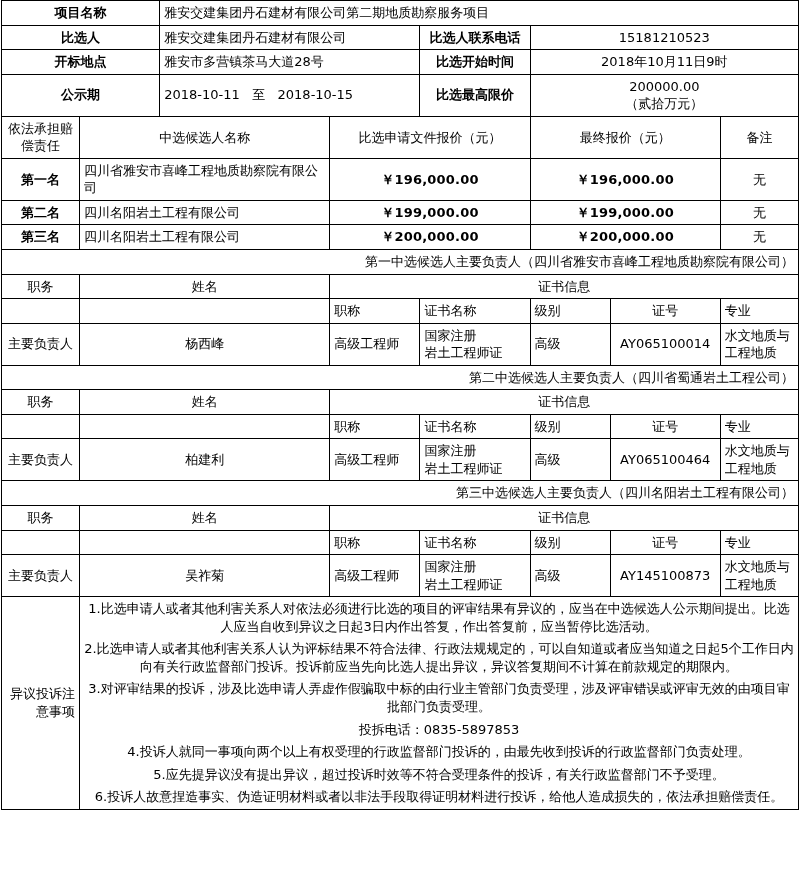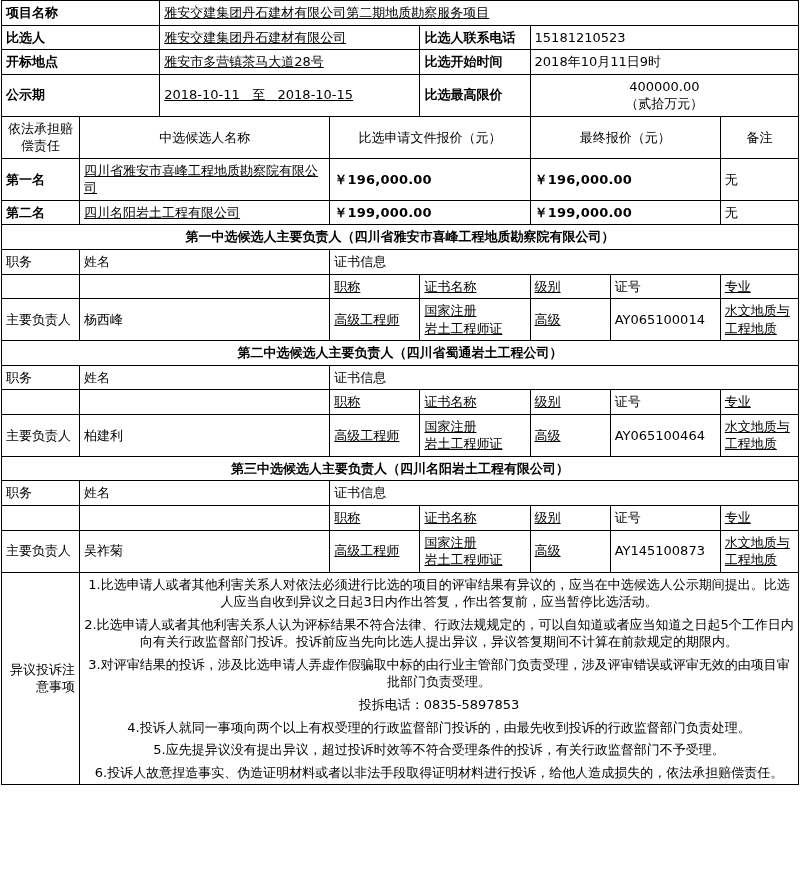--- a/index.html
+++ b/index.html
@@ -25,28 +25,28 @@
     table-layout: fixed;
   }
   table.grid td {
     border: 1px solid #000;
     padding: 3px 4px;
     vertical-align: middle;
     line-height: 1.35;
     font-size: 13px;
     word-wrap: break-word;
   }
-  .c { text-align: left; }
-  .l { text-align: left; text-decoration: underline; }
+  .c { text-align: center; }
+  .l { text-align: left; }
   .bold { font-weight: bold; }
   .hrow td { text-align: center; }
   .small { font-size: 12px; }
   .sec-title {
-    text-align: center;
-    font-weight: bold;
+    text-align: right;
+    font-weight: normal;
     font-size: 13px;
   }
   .money { letter-spacing: 0.2px; font-weight: bold; }
   .notes-cell {
     text-align: left;
     padding: 5px 6px;
     font-size: 12.5px;
     line-height: 1.55;
   }
   .notes-cell p {
@@ -99,21 +99,21 @@
     </tr>
     <tr>
       <td class="c bold" colspan="2">公示期</td>
       <td class="l" colspan="2">
         <span>2018-10-11</span>
         &nbsp;&nbsp;<span>至</span>&nbsp;&nbsp;
         <span>2018-10-15</span>
       </td>
       <td class="c bold">比选最高限价</td>
       <td class="c two-line" colspan="3">
-        <div>400000.00</div>
+        <div>200000.00</div>
         <div>（贰拾万元）</div>
       </td>
     </tr>
 
     <tr class="hrow">
       <td class="c small">依法承担赔偿责任</td>
       <td class="c" colspan="2">中选候选人名称</td>
       <td class="c" colspan="2">比选申请文件报价（元）</td>
       <td class="c" colspan="2">最终报价（元）</td>
       <td class="c">备注</td>
@@ -124,20 +124,27 @@
       <td class="l" colspan="2">四川省雅安市喜峰工程地质勘察院有限公司</td>
       <td class="c money" colspan="2">￥196,000.00</td>
       <td class="c money" colspan="2">￥196,000.00</td>
       <td class="c">无</td>
     </tr>
     <tr>
       <td class="c bold">第二名</td>
       <td class="l" colspan="2">四川名阳岩土工程有限公司</td>
       <td class="c money" colspan="2">￥199,000.00</td>
       <td class="c money" colspan="2">￥199,000.00</td>
+      <td class="c">无</td>
+    </tr>
+    <tr>
+      <td class="c bold">第三名</td>
+      <td class="l" colspan="2">四川名阳岩土工程有限公司</td>
+      <td class="c money" colspan="2">￥200,000.00</td>
+      <td class="c money" colspan="2">￥200,000.00</td>
       <td class="c">无</td>
     </tr>
 
     <tr>
       <td class="sec-title" colspan="8">第一中选候选人主要负责人（四川省雅安市喜峰工程地质勘察院有限公司）</td>
     </tr>
     <tr>
       <td class="c">职务</td>
       <td class="c" colspan="2">姓名</td>
       <td class="c" colspan="5">证书信息</td>

